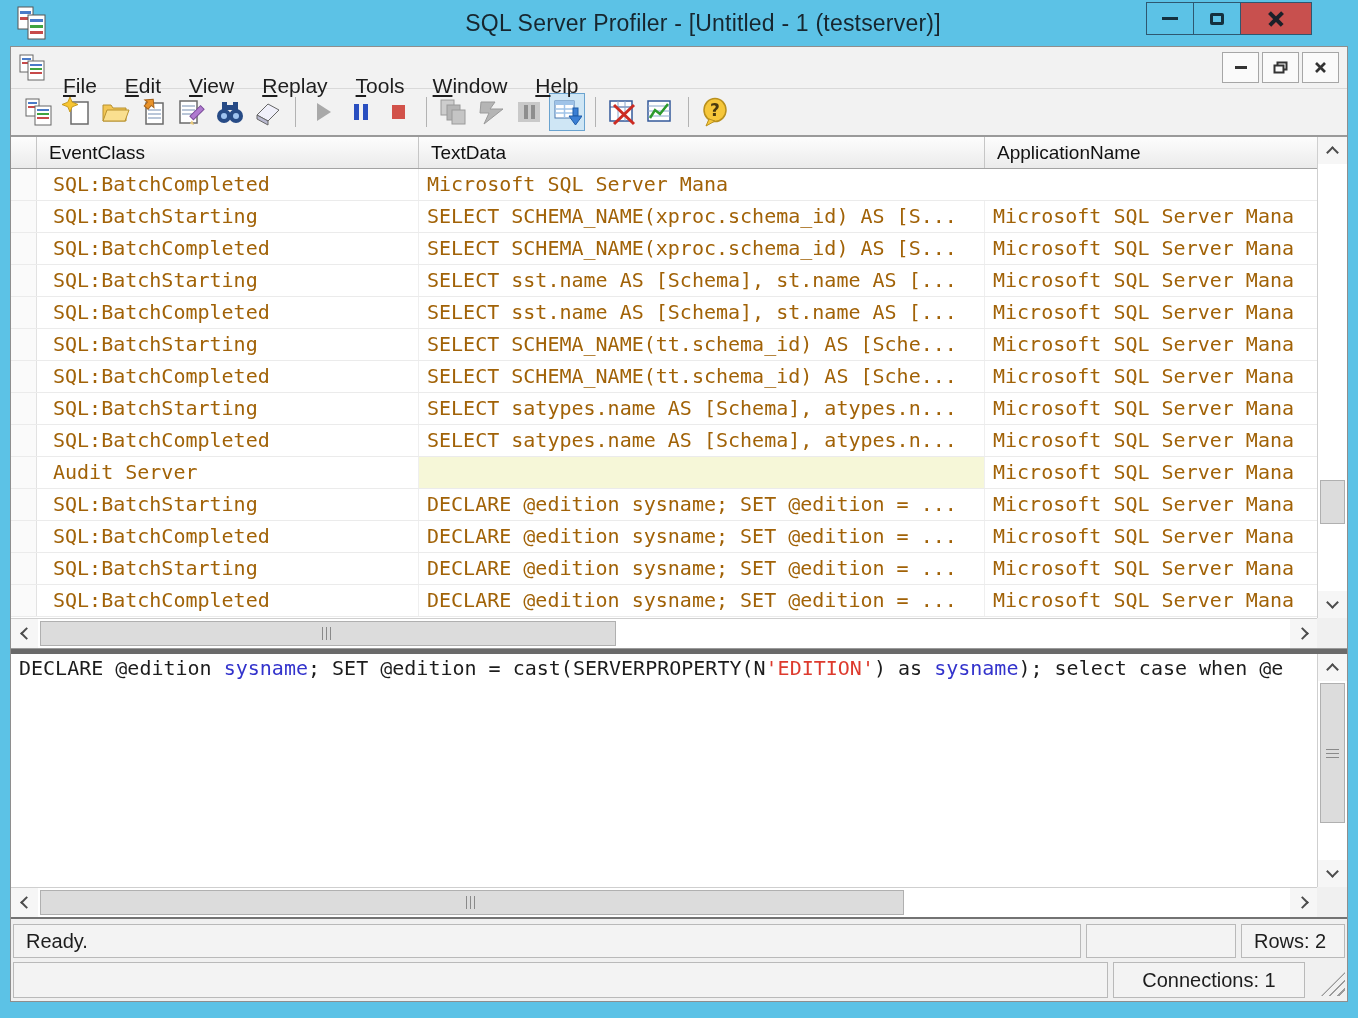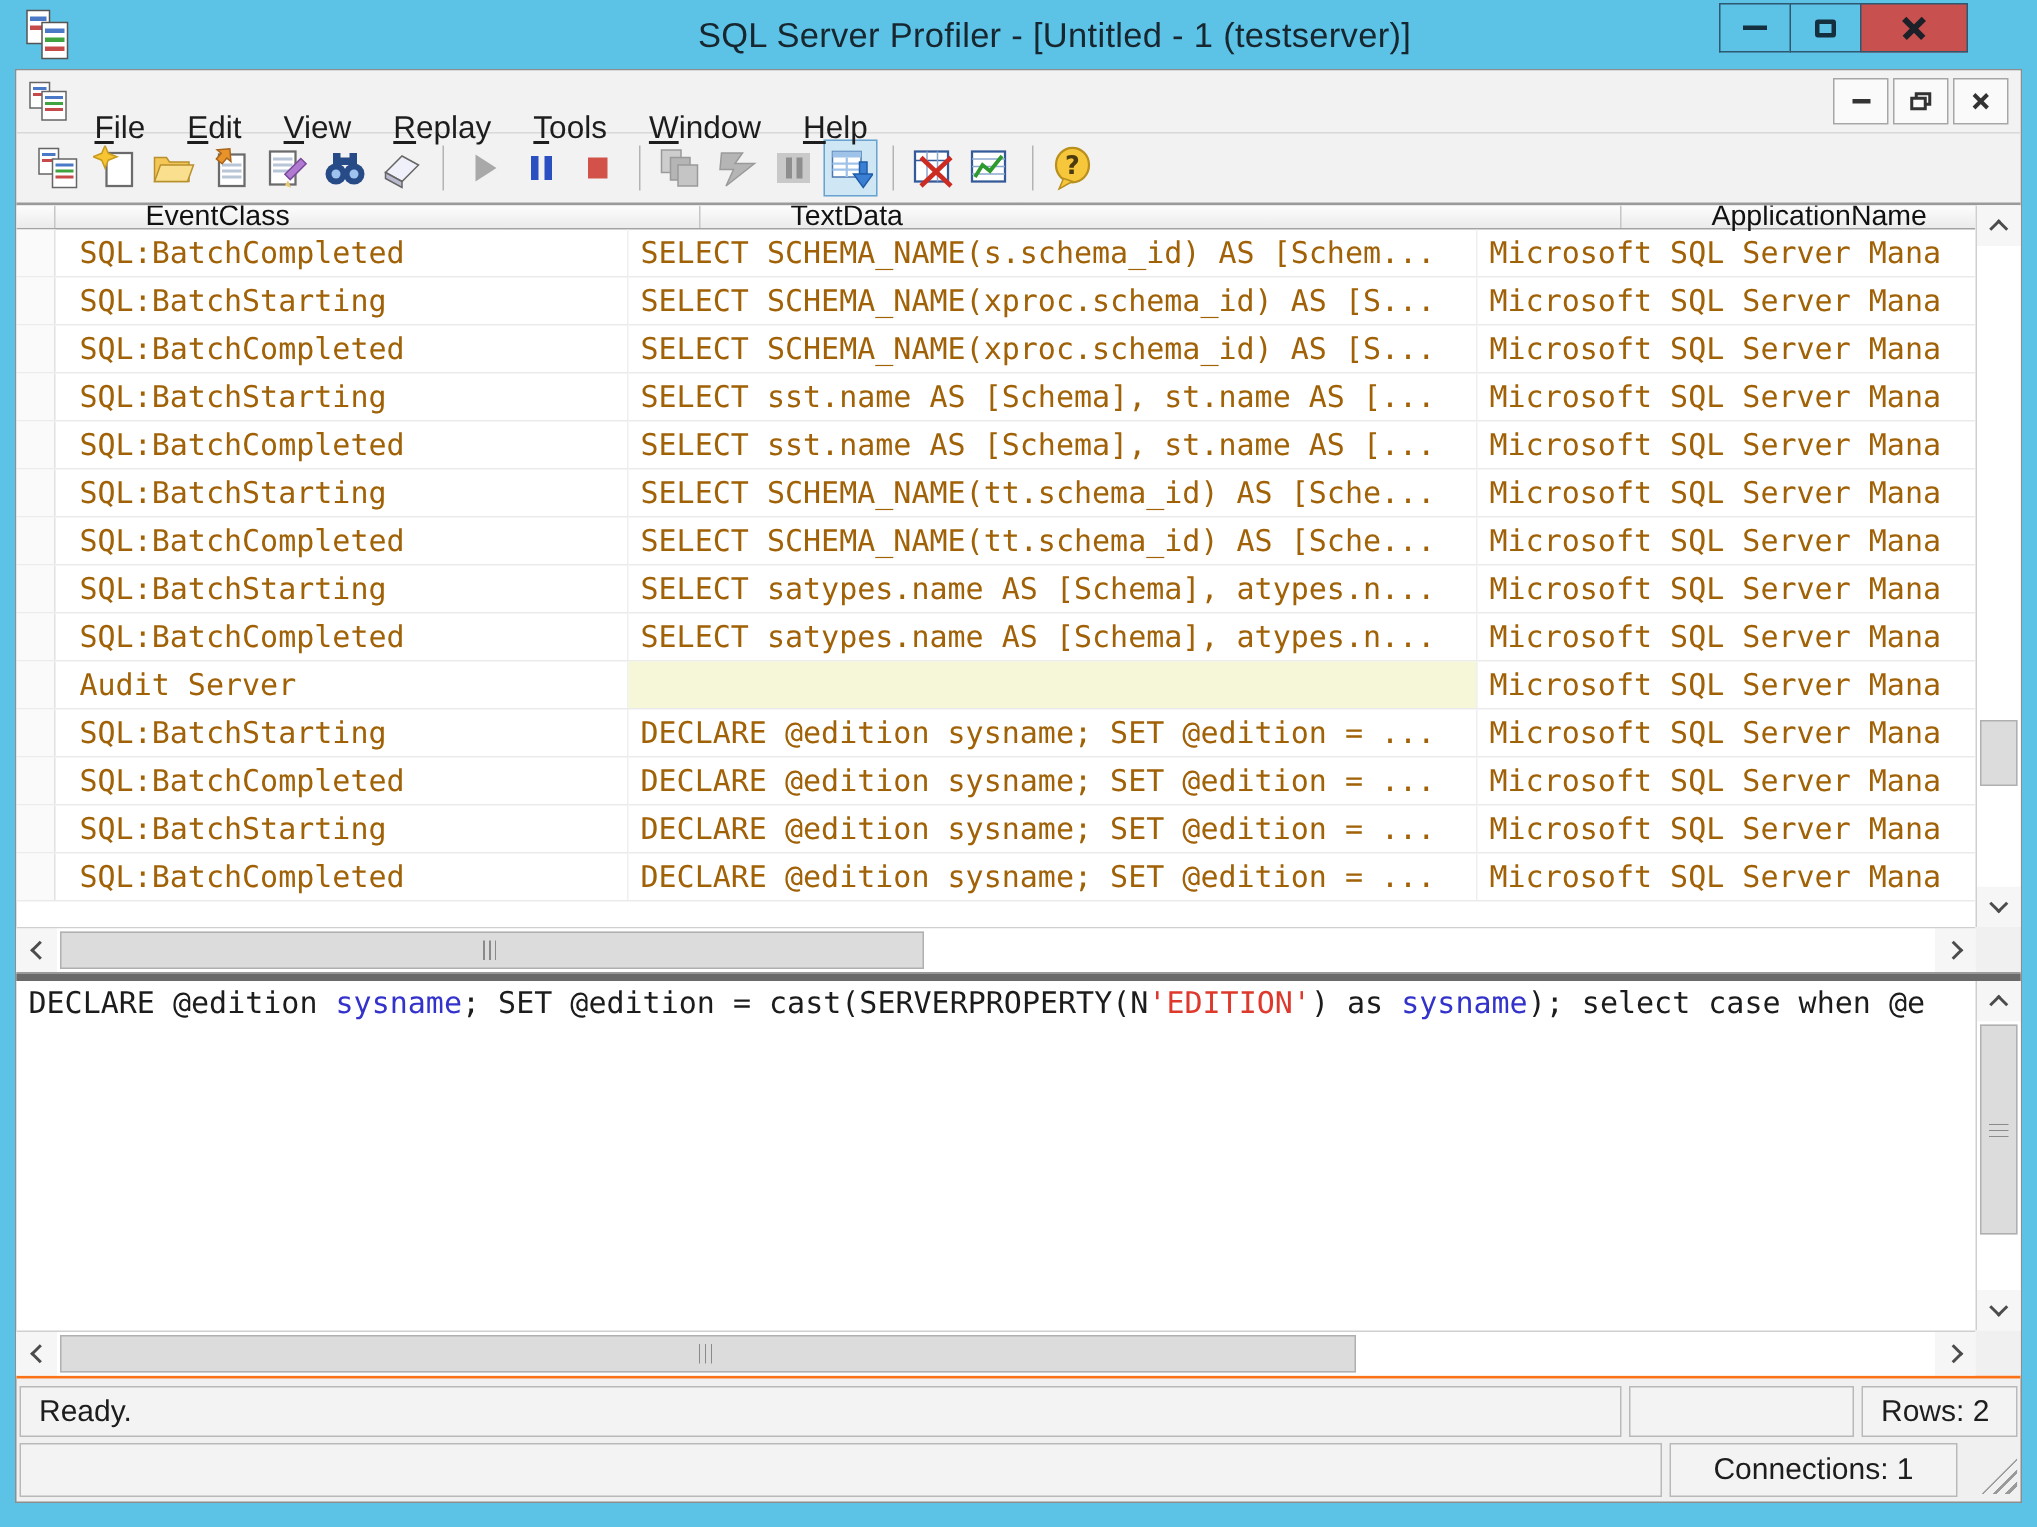--- a/index.html
+++ b/index.html
@@ -43,21 +43,21 @@
 
   
   .toolbar { height:48px; display:flex; align-items:center; background:#f2f2f2; border-bottom:2px solid #9a9a9a; padding-left:10px; }
   .tool { width:36px; height:38px; display:flex; align-items:center; justify-content:center; margin-right:2px; }
   .tool.pressed { background:#cfe6f5; border:1px solid #6aa3cf; }
   .tsep { width:1px; height:30px; background:#b3b3b3; margin:0 8px; }
 
   
   .grid-outer { height:512px; display:grid; grid-template-columns:1fr 30px; grid-template-rows:1fr 30px; background:#ffffff; border-bottom:1px solid #9a9a9a; }
   .grid-main { grid-column:1; grid-row:1; overflow:hidden; }
-  .grid-header { display:flex; height:16px; background:linear-gradient(#fdfdfd,#ebebeb); border-bottom:1px solid #a3a3a3; font-size:19px; color:#111;gap:48px; }
+  .grid-header { display:flex; height:32px; background:linear-gradient(#fdfdfd,#ebebeb); border-bottom:1px solid #a3a3a3; font-size:19px; color:#111; }
   .hcell { display:flex; align-items:center; padding-left:12px; border-right:1px solid #c6c6c6; }
   .h-sel  { width:26px; padding-left:0; }
   .h-event{ width:382px; }
   .h-text { width:566px; }
   .h-app  { flex:1; border-right:none; }
   .grid-row { display:flex; height:32px; border-bottom:1px solid #ebebeb; }
   .cell { font-family:"DejaVu Sans Mono","Liberation Mono",monospace; font-size:20px; line-height:31px; color:#a16207; white-space:pre; overflow:hidden; }
   .c-sel  { width:26px; background:#fafafa; border-right:1px solid #e2e2e2; }
   .c-event{ width:382px; padding-left:16px; border-right:1px solid #efefef; }
   .c-text { width:566px; padding-left:8px; border-right:1px solid #efefef; }
@@ -78,21 +78,21 @@
   .grip-v { height:11px; width:13px; background:repeating-linear-gradient(0deg,#8a8a8a 0 1px,transparent 1px 4px); }
   .chv { width:9px; height:9px; border-right:2px solid #4c4c4c; border-bottom:2px solid #4c4c4c; }
   .chv.right { transform:rotate(-45deg); margin-right:3px; }
   .chv.left  { transform:rotate(135deg); margin-left:3px; }
   .chv.up    { transform:rotate(-135deg); margin-top:4px; }
   .chv.down  { transform:rotate(45deg); margin-bottom:4px; }
   .corner { background:#f0f0f0; }
 
   
   .splitter { height:5px; background:#6a6a6a; }
-  .detail-outer { flex:1; display:grid; grid-template-columns:1fr 30px; grid-template-rows:1fr 30px; background:#ffffff; border-bottom:2px solid #f97316; }
+  .detail-outer { flex:1; display:grid; grid-template-columns:1fr 30px; grid-template-rows:1fr 30px; background:#ffffff; border-bottom:2px solid #737373; }
   .detail-text { grid-column:1; grid-row:1; padding:3px 8px; overflow:hidden; }
   .dline { font-family:"DejaVu Sans Mono","Liberation Mono",monospace; font-size:20px; line-height:23px; white-space:pre; }
   .seg-plain   { color:#1c1c1c; }
   .seg-keyword { color:var(--kw,#3333cc); }
   .seg-string  { color:var(--str,#dd3a2d); }
 
   
   .status1 { height:34px; margin-top:5px; display:flex; gap:5px; padding:0 2px; }
   .status2 { height:36px; margin-top:4px; margin-bottom:3px; display:flex; gap:5px; padding:0 2px; position:relative; }
   .panel { border:1px solid #b9b9b9; background:#f3f3f3; display:flex; align-items:center; padding:0 12px; font-size:20px; color:#1d1d1d; }
@@ -316,21 +316,20 @@
         <div class="grid-header">
           <div class="hcell h-sel"></div>
           <div class="hcell h-event">EventClass</div>
           <div class="hcell h-text">TextData</div>
           <div class="hcell h-app">ApplicationName</div>
         </div>
         <div id="grid-body">
   <div class="grid-row">
     <div class="cell c-sel"></div>
     <div class="cell c-event">SQL:BatchCompleted</div>
-    <div class="cell c-text">SELECT SCHEMA_NAME(s.schema_id) AS [Schem...</div>
     <div class="cell c-app">Microsoft SQL Server Mana</div>
   </div>
 
   <div class="grid-row">
     <div class="cell c-sel"></div>
     <div class="cell c-event">SQL:BatchStarting</div>
     <div class="cell c-text">SELECT SCHEMA_NAME(xproc.schema_id) AS [S...</div>
     <div class="cell c-app">Microsoft SQL Server Mana</div>
   </div>
 

